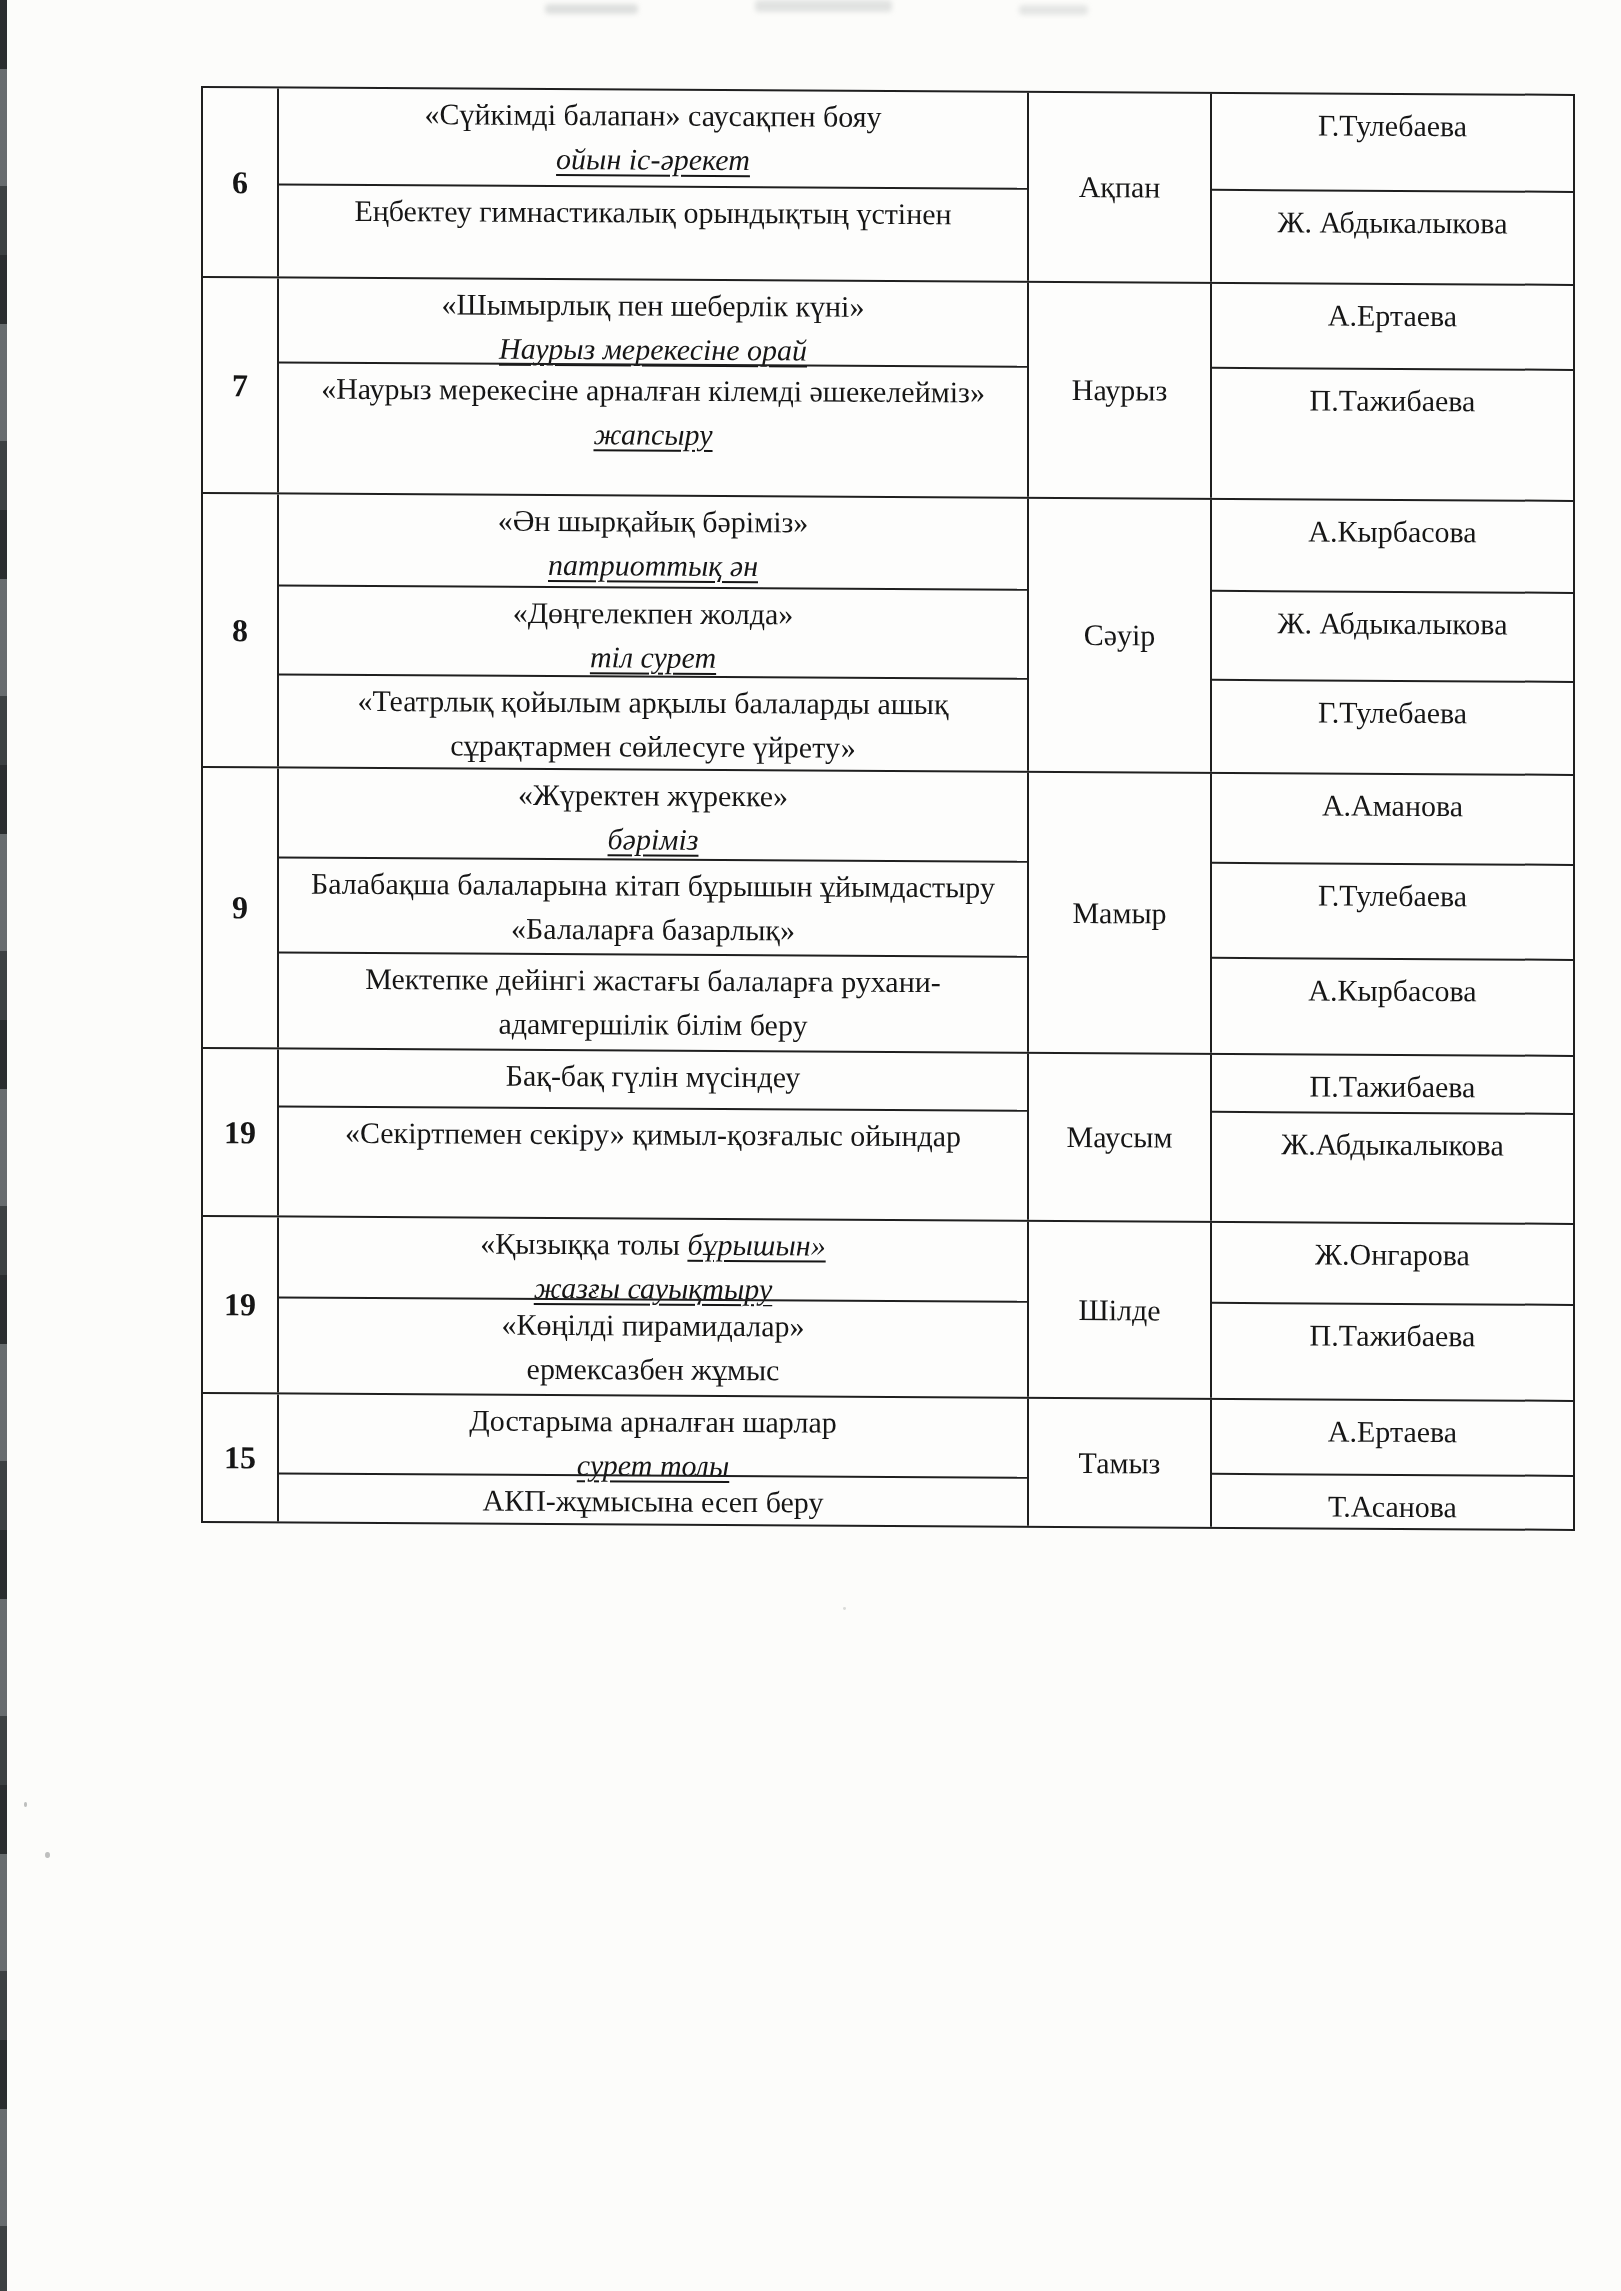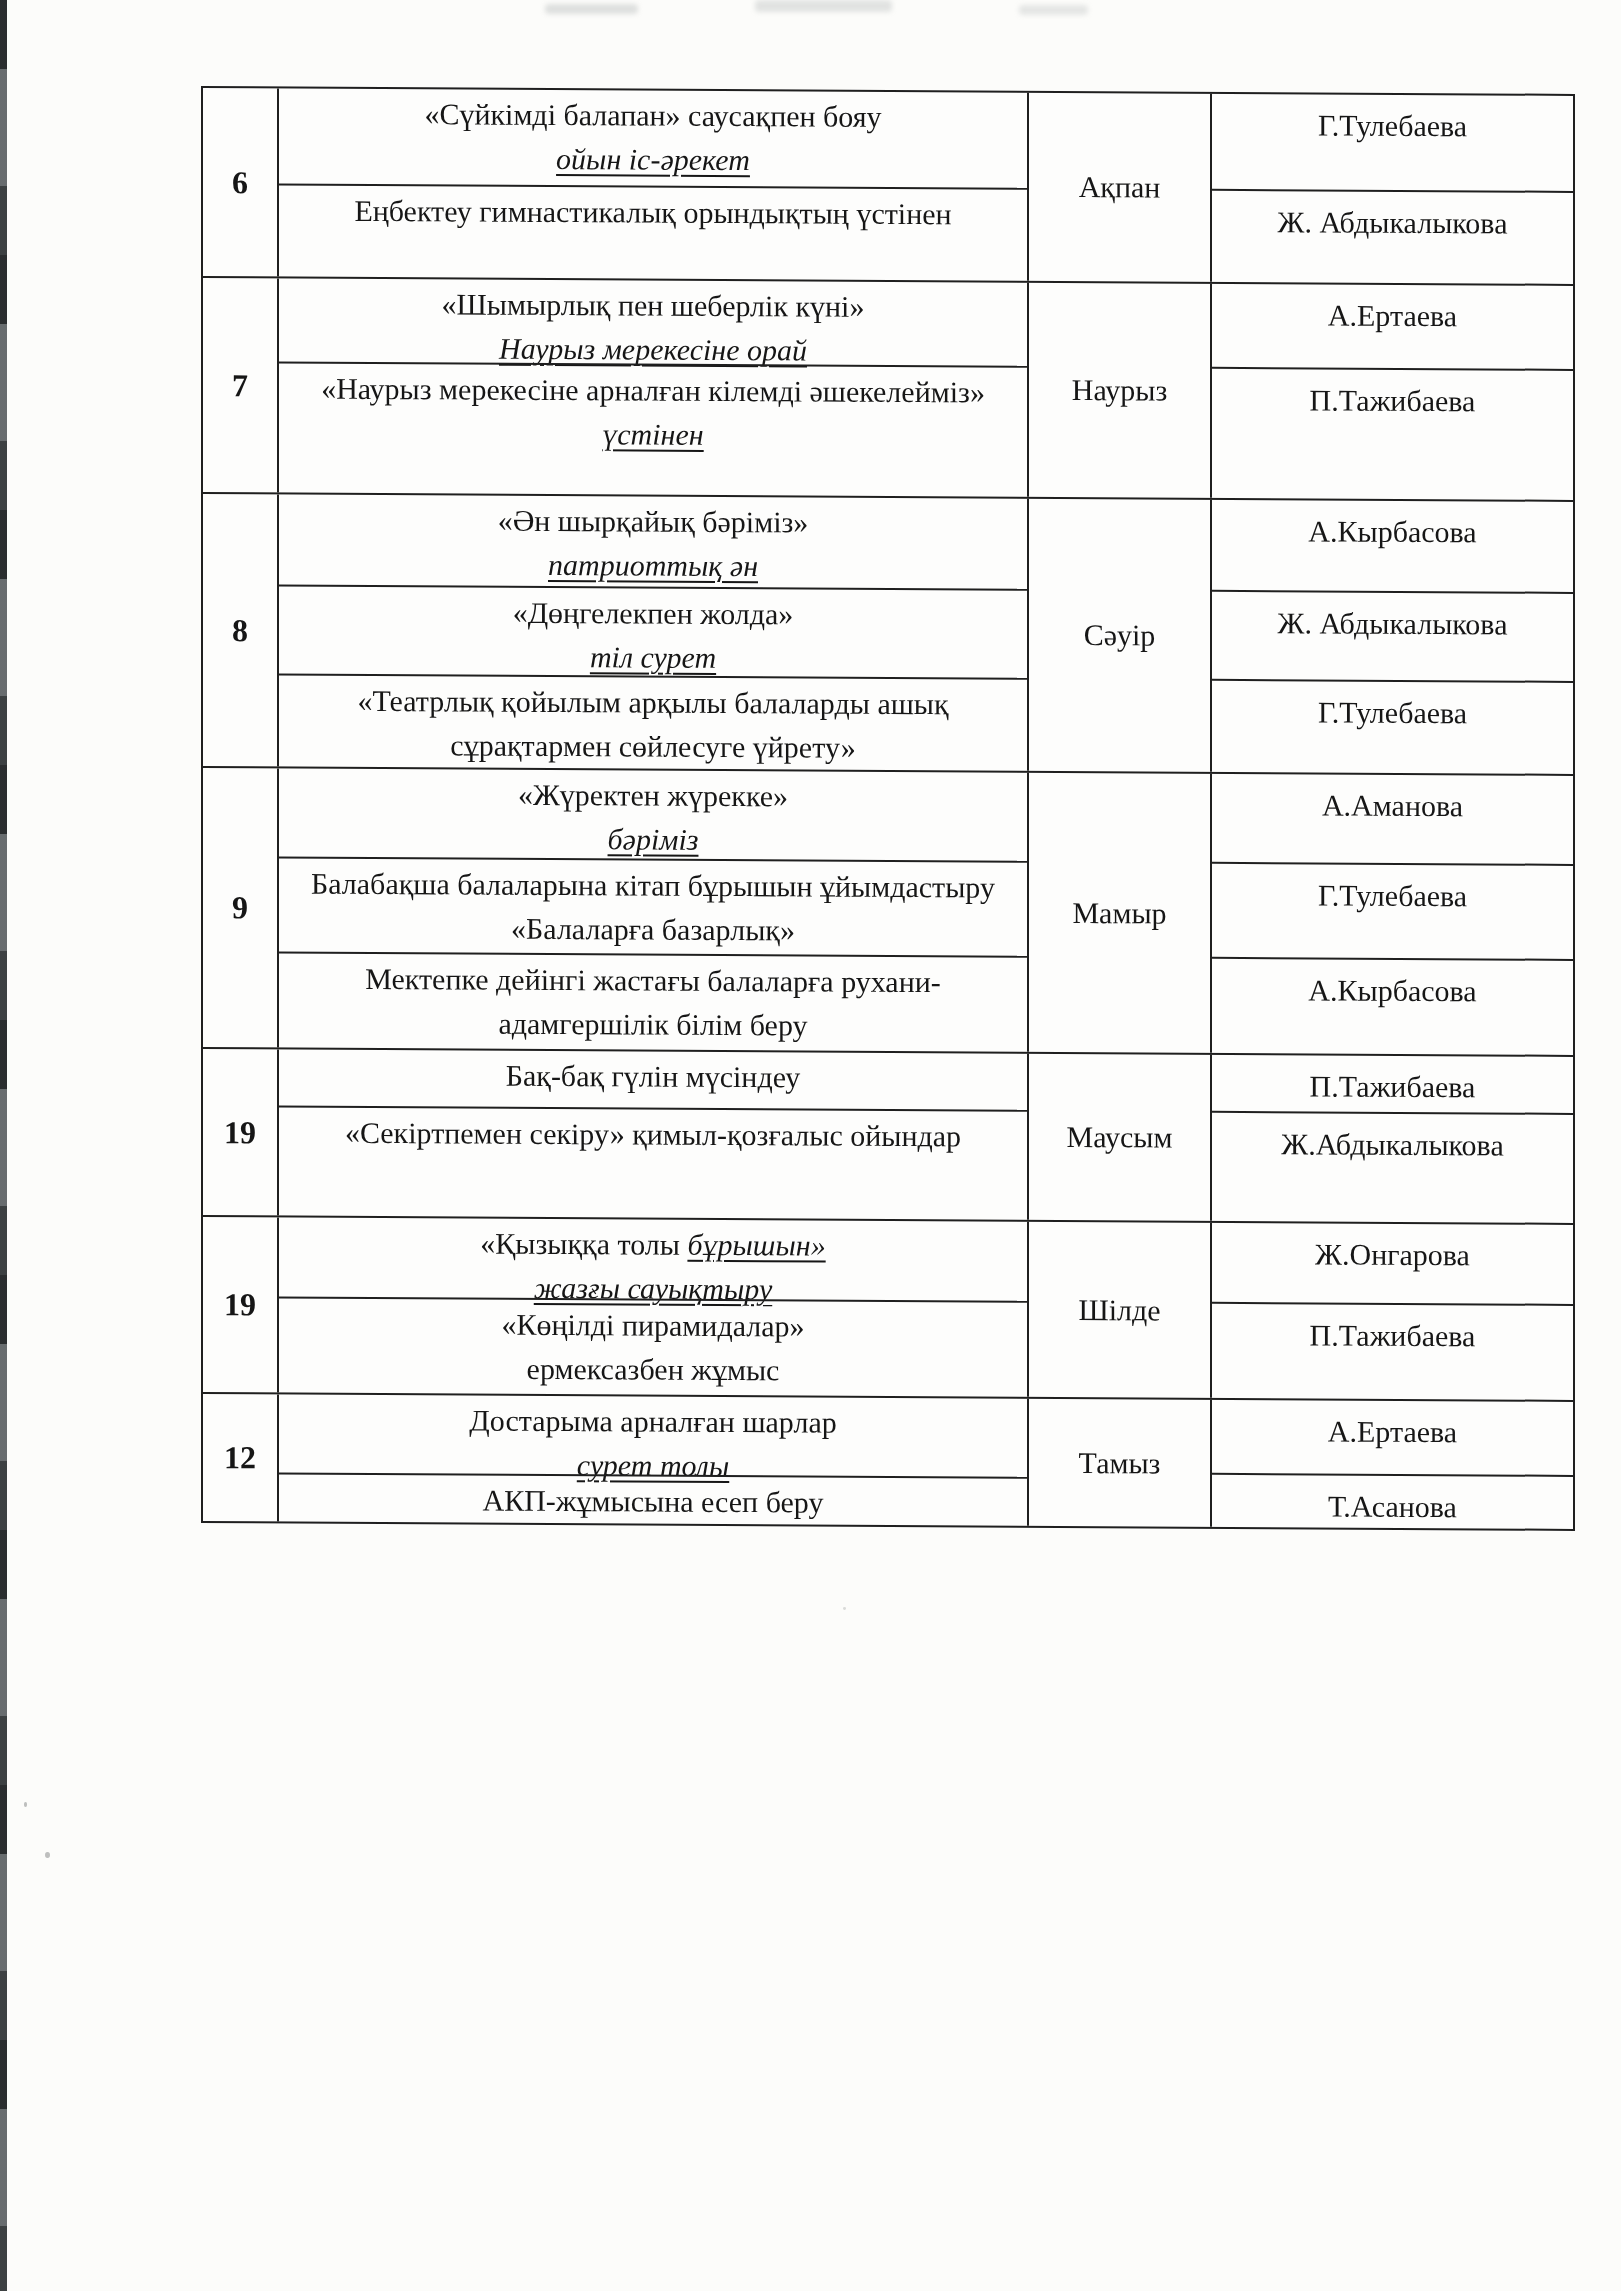--- a/index.html
+++ b/index.html
@@ -104,21 +104,21 @@
     </div>
     <div class="trow" style="height: 214px;">
       <div class="cell num">7</div>
       <div class="col acts">
         <div class="acell" style="height: 83px;">
           <div class="line"><span>«Шымырлық пен шеберлік күні»</span></div>
           <div class="line"><span class="iu">Наурыз мерекесіне орай</span></div>
         </div>
         <div class="acell grow">
           <div class="line"><span>«Наурыз мерекесіне арналған кілемді әшекелейміз»</span></div>
-          <div class="line"><span class="iu">үстінен</span></div>
+          <div class="line"><span class="iu">жапсыру</span></div>
         </div>
       </div>
       <div class="cell month">Наурыз</div>
       <div class="col persons">
         <div class="pcell" style="height: 83px;">А.Ертаева</div>
         <div class="pcell grow">П.Тажибаева</div>
       </div>
     </div>
     <div class="trow" style="height: 272px;">
       <div class="cell num">8</div>
@@ -191,21 +191,21 @@
           <div class="line"><span>ермексазбен жұмыс</span></div>
         </div>
       </div>
       <div class="cell month">Шілде</div>
       <div class="col persons">
         <div class="pcell" style="height: 79px;">Ж.Онгарова</div>
         <div class="pcell grow">П.Тажибаева</div>
       </div>
     </div>
     <div class="trow" style="height: 127px;">
-      <div class="cell num">12</div>
+      <div class="cell num">15</div>
       <div class="col acts">
         <div class="acell" style="height: 78px;">
           <div class="line"><span>Достарыма арналған шарлар</span></div>
           <div class="line"><span class="iu">сурет толы</span></div>
         </div>
         <div class="acell grow">
           <div class="line"><span>АКП-жұмысына есеп беру</span></div>
         </div>
       </div>
       <div class="cell month">Тамыз</div>

